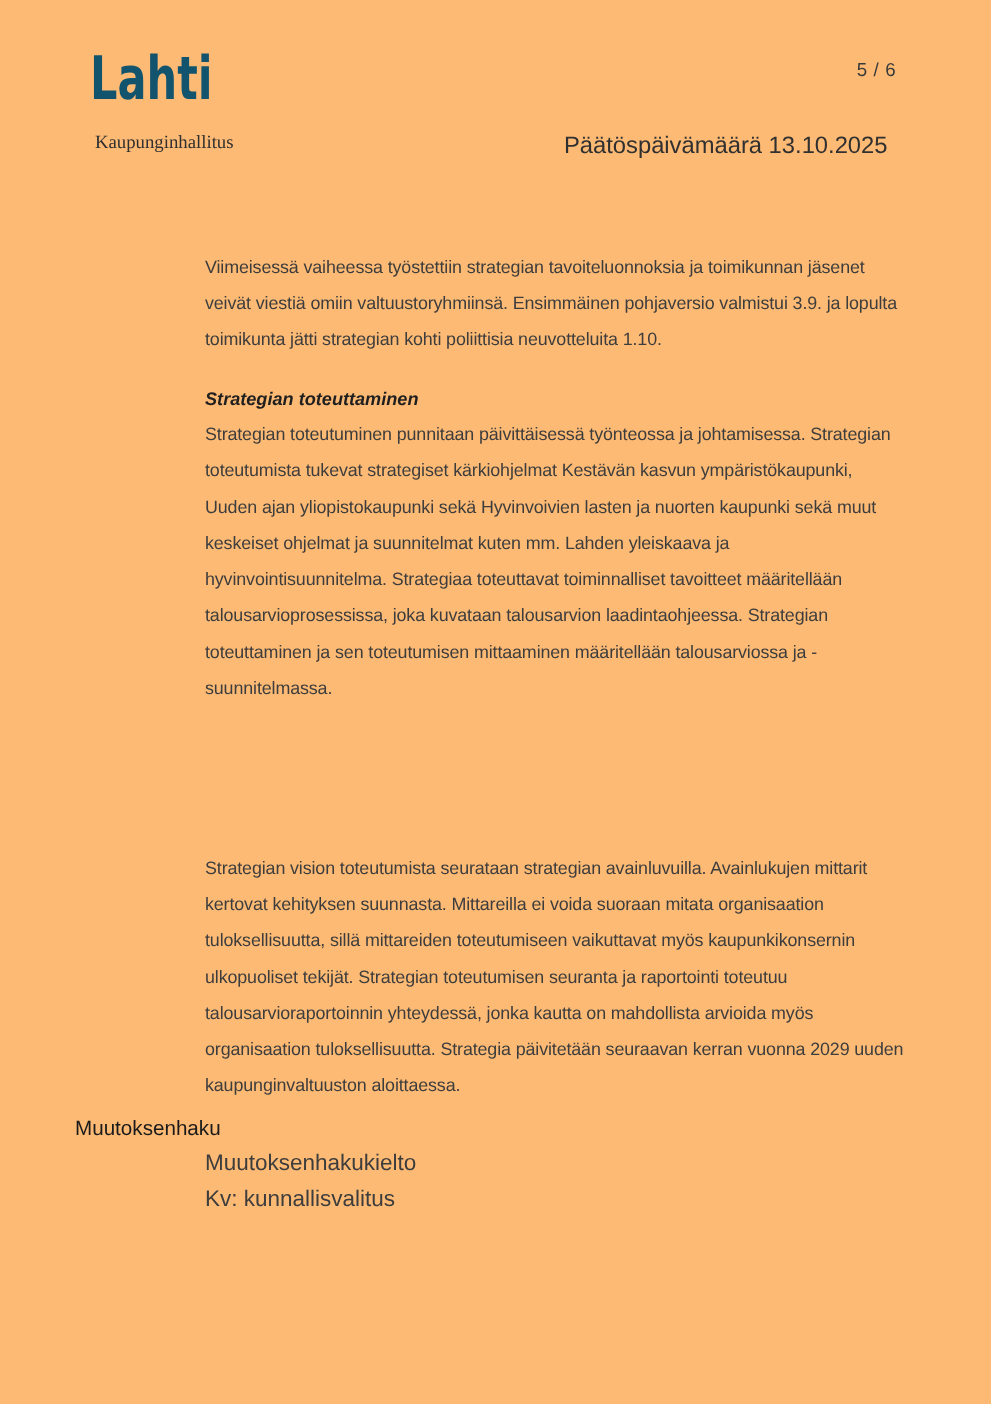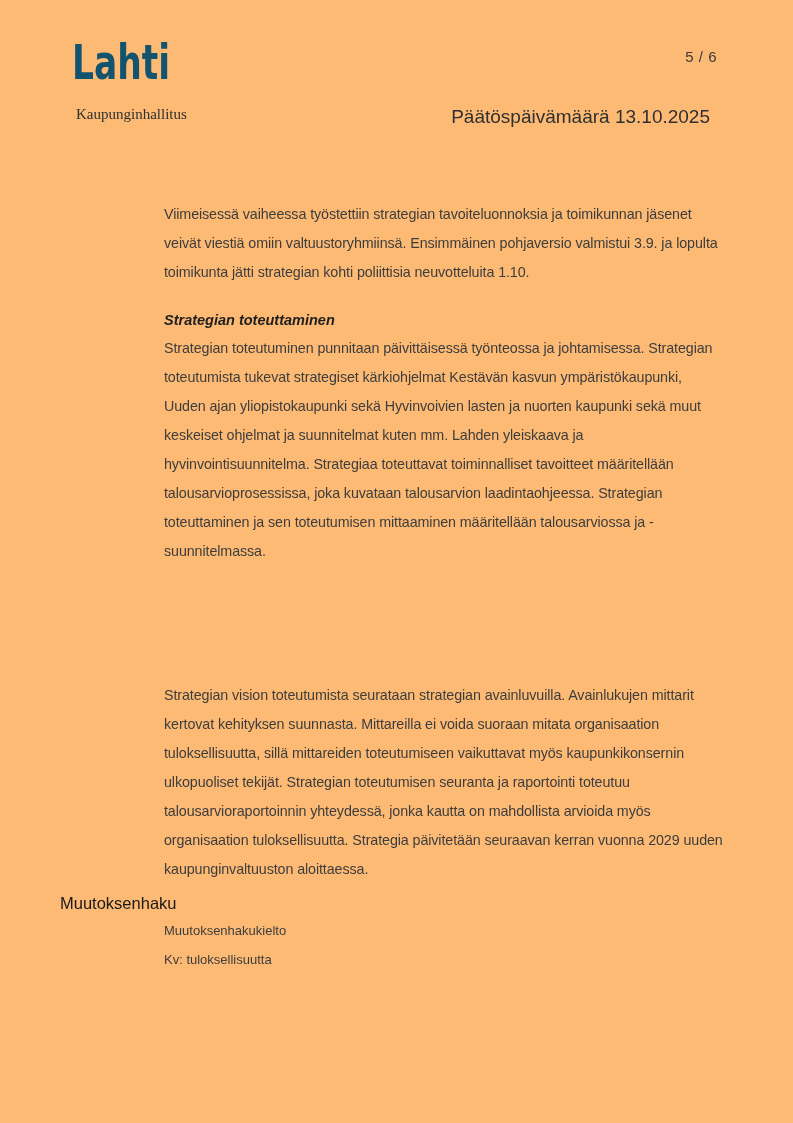--- a/index.html
+++ b/index.html
@@ -77,21 +77,21 @@
     position: absolute;
     left: 60px;
     top: 889px;
     font-size: 16.5px;
     line-height: 29px;
     color: #1a1a1a;
   }
   .appeal-item {
     position: absolute;
     left: 164px;
-    font-size: 13px;
+    font-size: 18px;
     line-height: 29px;
     color: #3d3d3d;
   }
   .appeal-item-1 { top: 916px; }
   .appeal-item-2 { top: 945px; }
 </style>
 </head>
 <body>
 
 <div class="page">
@@ -114,15 +114,15 @@
 
   <p class="body-para para-implementation">Strategian toteutuminen punnitaan päivittäisessä työnteossa ja johtamisessa. Strategian toteutumista tukevat strategiset kärkiohjelmat Kestävän kasvun ympäristökaupunki, Uuden ajan yliopistokaupunki sekä Hyvinvoivien lasten ja nuorten kaupunki sekä muut keskeiset ohjelmat ja suunnitelmat kuten mm. Lahden yleiskaava ja hyvinvointisuunnitelma. Strategiaa toteuttavat toiminnalliset tavoitteet määritellään talousarvioprosessissa, joka kuvataan talousarvion laadintaohjeessa. Strategian toteuttaminen ja sen toteutumisen mittaaminen määritellään talousarviossa ja -suunnitelmassa.</p>
 
 
   <p class="body-para para-monitoring">Strategian vision toteutumista seurataan strategian avainluvuilla. Avainlukujen mittarit kertovat kehityksen suunnasta. Mittareilla ei voida suoraan mitata organisaation tuloksellisuutta, sillä mittareiden toteutumiseen vaikuttavat myös kaupunkikonsernin ulkopuoliset tekijät. Strategian toteutumisen seuranta ja raportointi toteutuu talousarvioraportoinnin yhteydessä, jonka kautta on mahdollista arvioida myös organisaation tuloksellisuutta. Strategia päivitetään seuraavan kerran vuonna 2029 uuden kaupunginvaltuuston aloittaessa.</p>
 
   <div class="appeal-heading">Muutoksenhaku</div>
 
   <div class="appeal-item appeal-item-1">Muutoksenhakukielto</div>
 
-  <div class="appeal-item appeal-item-2">Kv: tuloksellisuutta</div>
+  <div class="appeal-item appeal-item-2">Kv: kunnallisvalitus</div>
 
 </div>
 
 </body></html>

